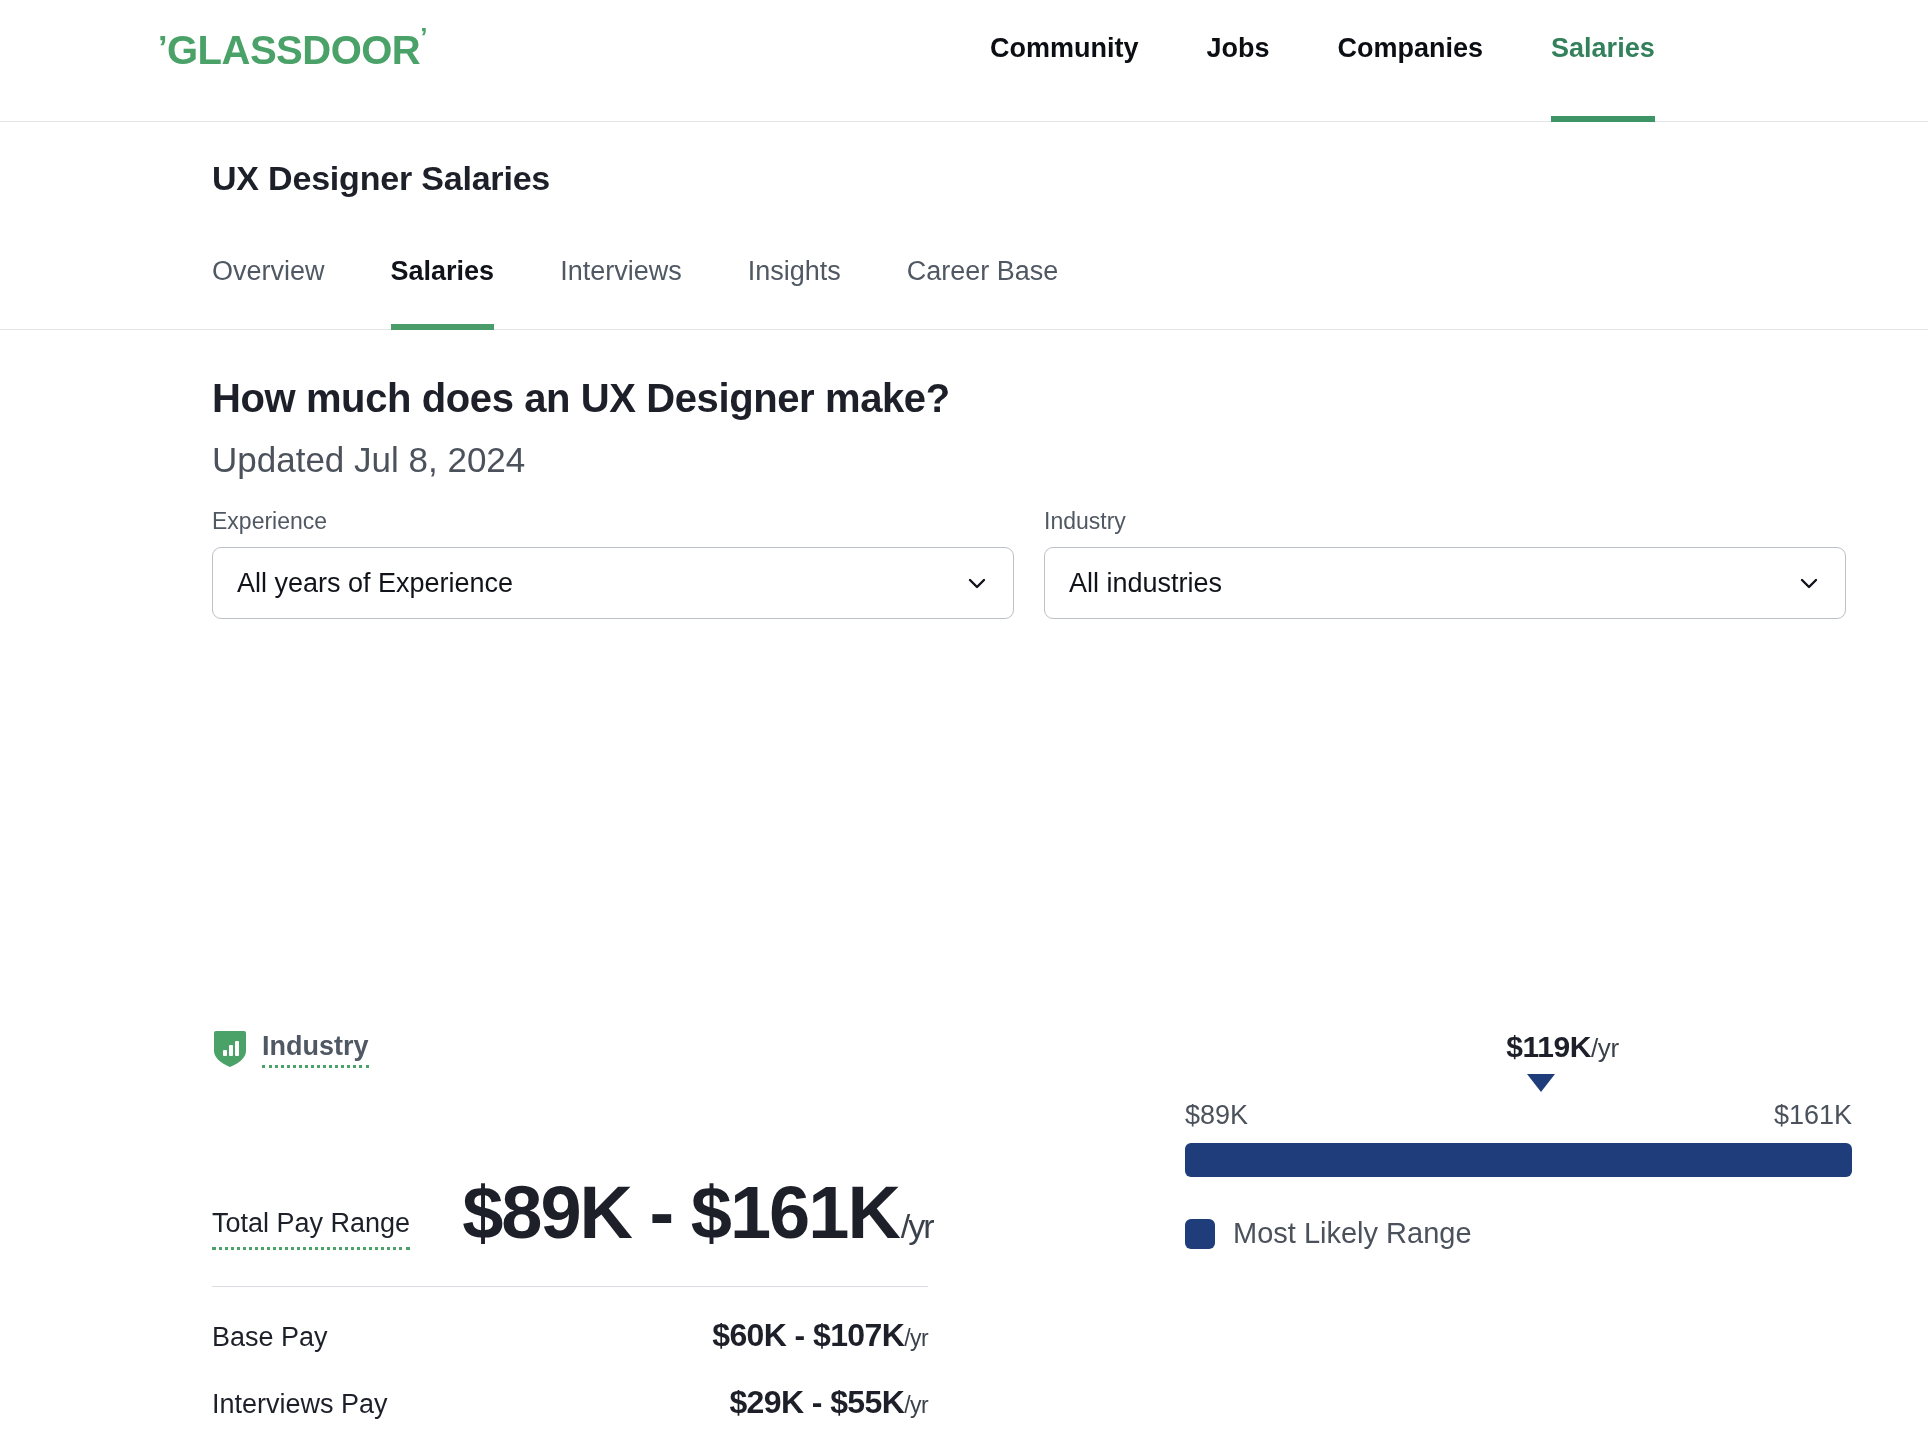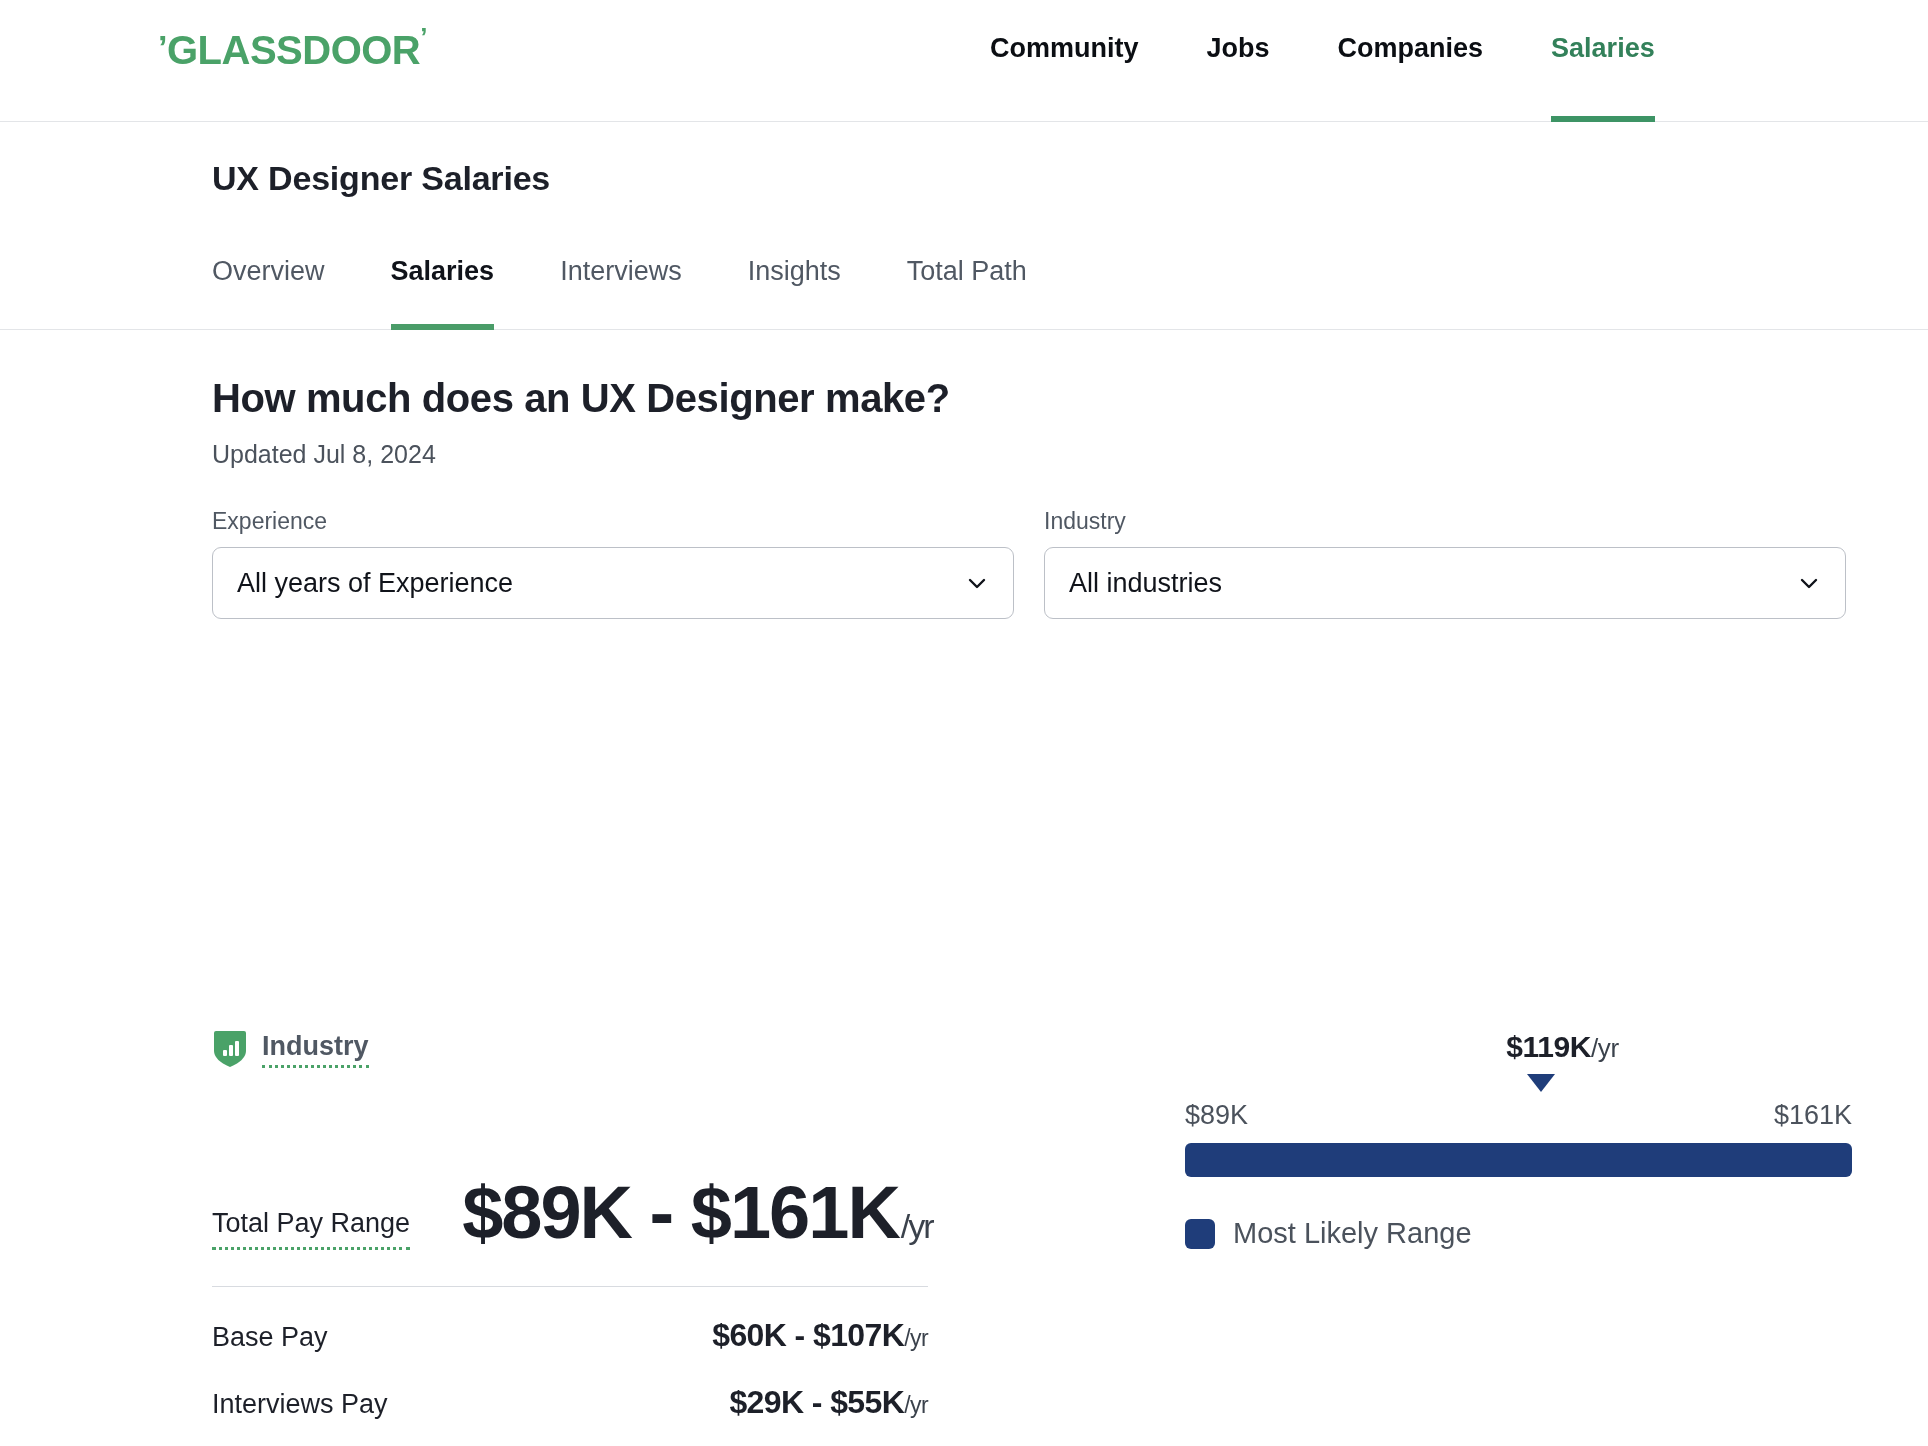--- a/index.html
+++ b/index.html
@@ -118,21 +118,21 @@
     top: 46px;
     font-size: 40px;
     font-weight: 800;
     color: #1d2029;
     letter-spacing: -0.4px;
   }
   .updated {
     position: absolute;
     left: 212px;
     top: 110px;
-    font-size: 25px;
+    font-size: 35px;
     color: #4b525c;
   }
 
   
   .filters { position: absolute; top: 178px; left: 212px; width: 1640px; display: flex; }
   .filter { width: 802px; }
   .filter + .filter { margin-left: 30px; }
   .filter-label {
     font-size: 23px;
     color: #505863;
@@ -270,21 +270,21 @@
   </div>
 </div>
 
 <div class="page-head">
   <div class="page-title">UX Designer Salaries</div>
   <div class="subtabs">
     <div class="subtab">Overview</div>
     <div class="subtab active">Salaries</div>
     <div class="subtab">Interviews</div>
     <div class="subtab">Insights</div>
-    <div class="subtab">Total Path</div>
+    <div class="subtab">Career Base</div>
   </div>
 </div>
 
 <div class="content">
 
   <div class="h-question">How much does an UX Designer make?</div>
   <div class="updated">Updated Jul 8, 2024</div>
 
   <div class="filters">
     <div class="filter">

